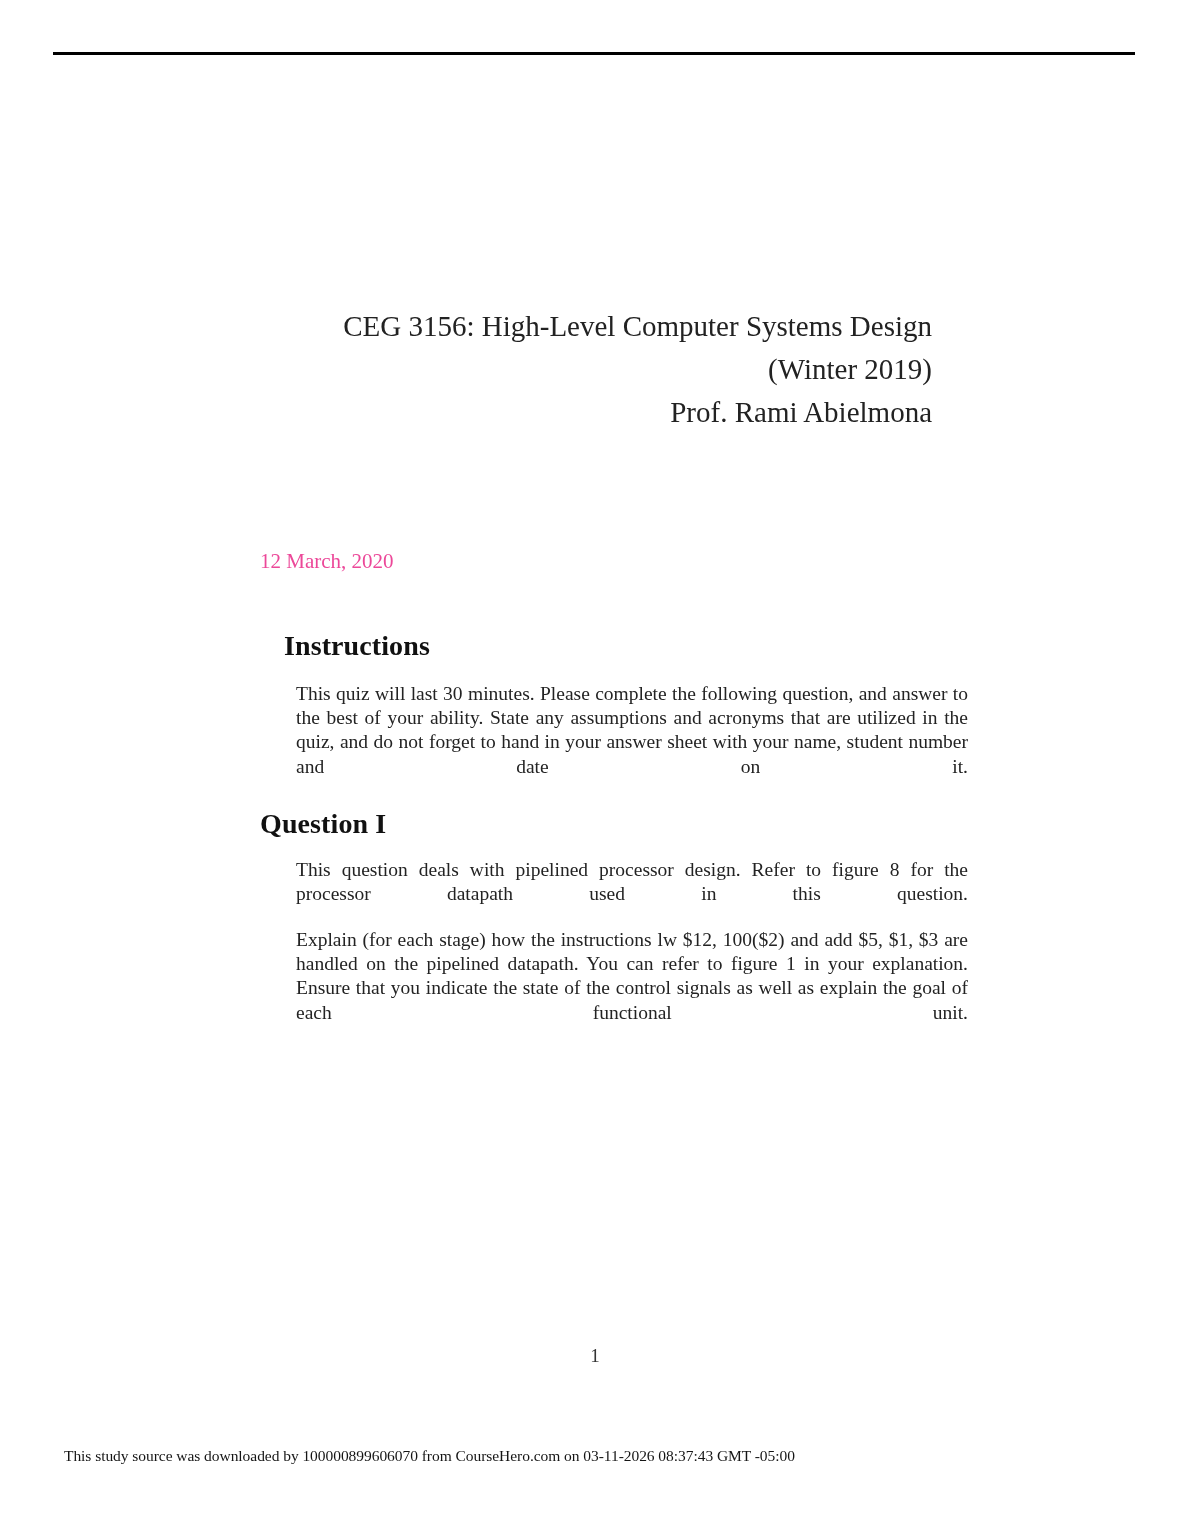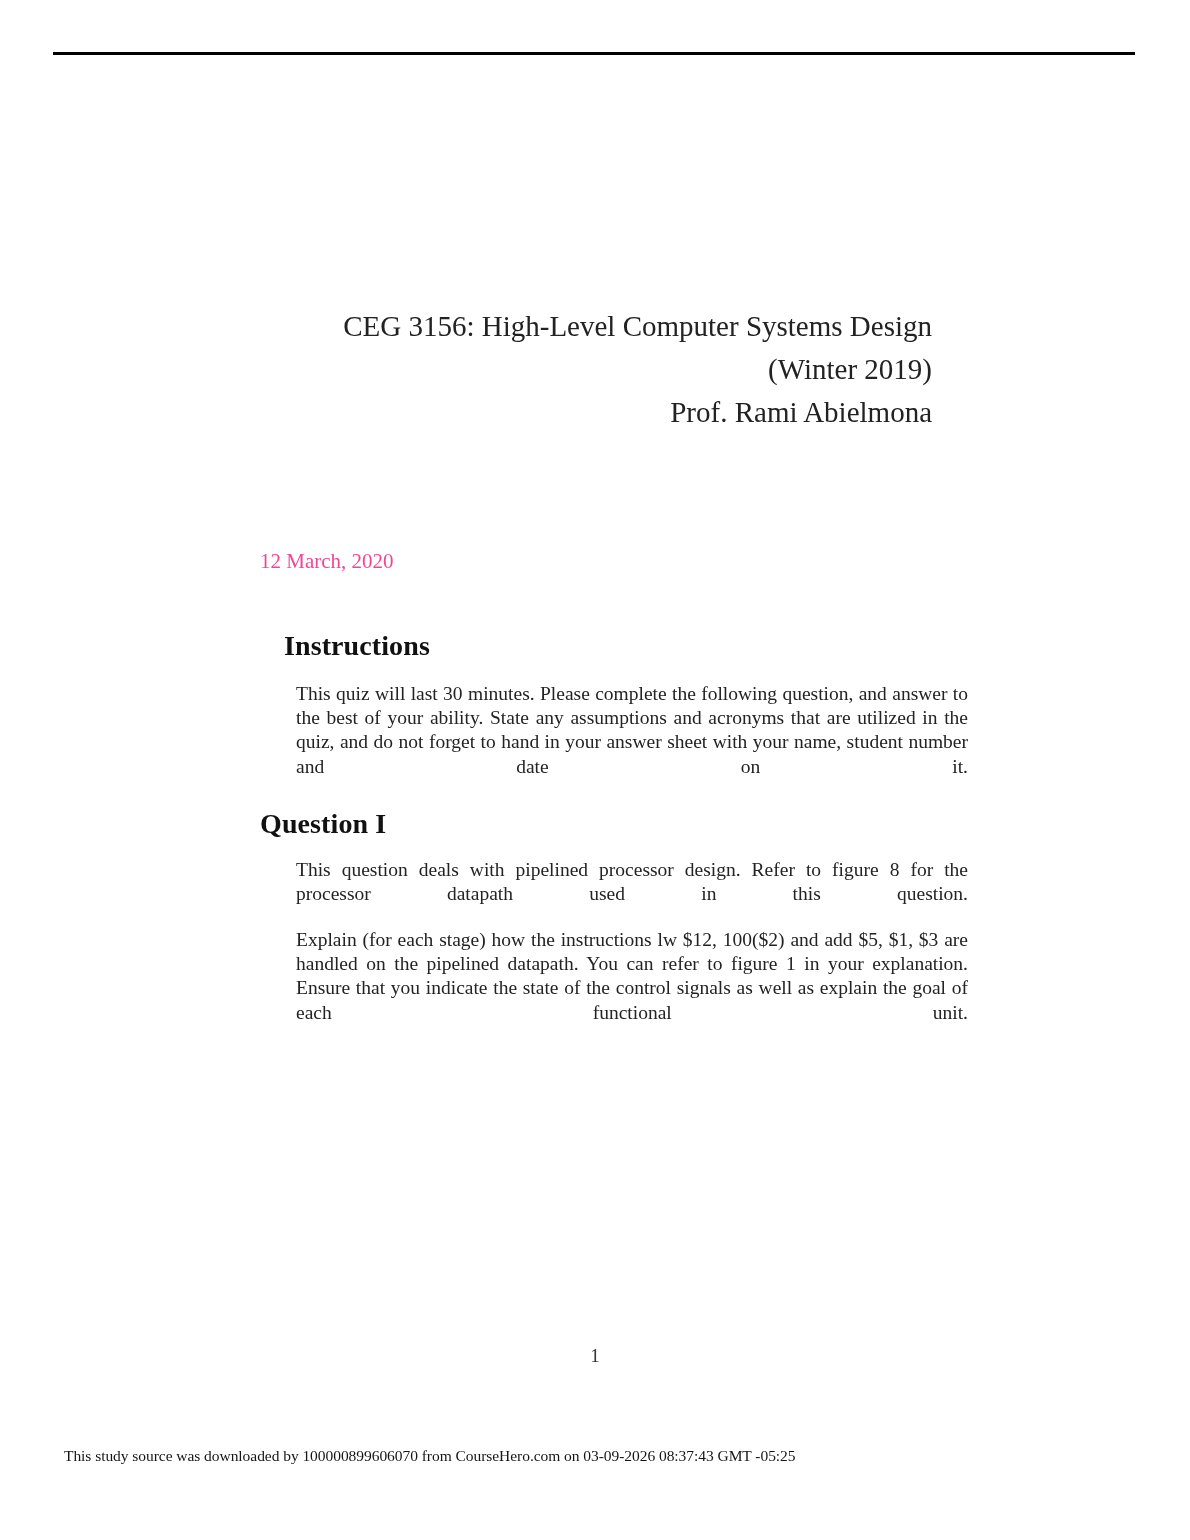--- a/index.html
+++ b/index.html
@@ -165,16 +165,16 @@
     <div class="section-heading" id="heading-question-1">Question I</div>
 
     <div class="body-par" id="par-q1-a">This question deals with pipelined processor design. Refer to figure 8 for the processor datapath used in this question.</div>
 
     <div class="body-par" id="par-q1-b"><span>Explain (for each stage) how the instructions lw </span><span class="mathrun">$12, 100($2)</span><span> and add </span><span class="mathrun">$5, $1, $3</span><span> are handled on the pipelined datapath. You can refer to figure 1 in your explanation. Ensure that you indicate the state of the control signals as well as explain the goal of each functional unit.</span></div>
 
   </div>
 
   <div class="folio">1</div>
 
-  <div class="source-line">This study source was downloaded by 100000899606070 from CourseHero.com on 03-09-2026 08:37:43 GMT -05:25</div>
+  <div class="source-line">This study source was downloaded by 100000899606070 from CourseHero.com on 03-11-2026 08:37:43 GMT -05:00</div>
 
 
 </div>
 
 </body></html>

